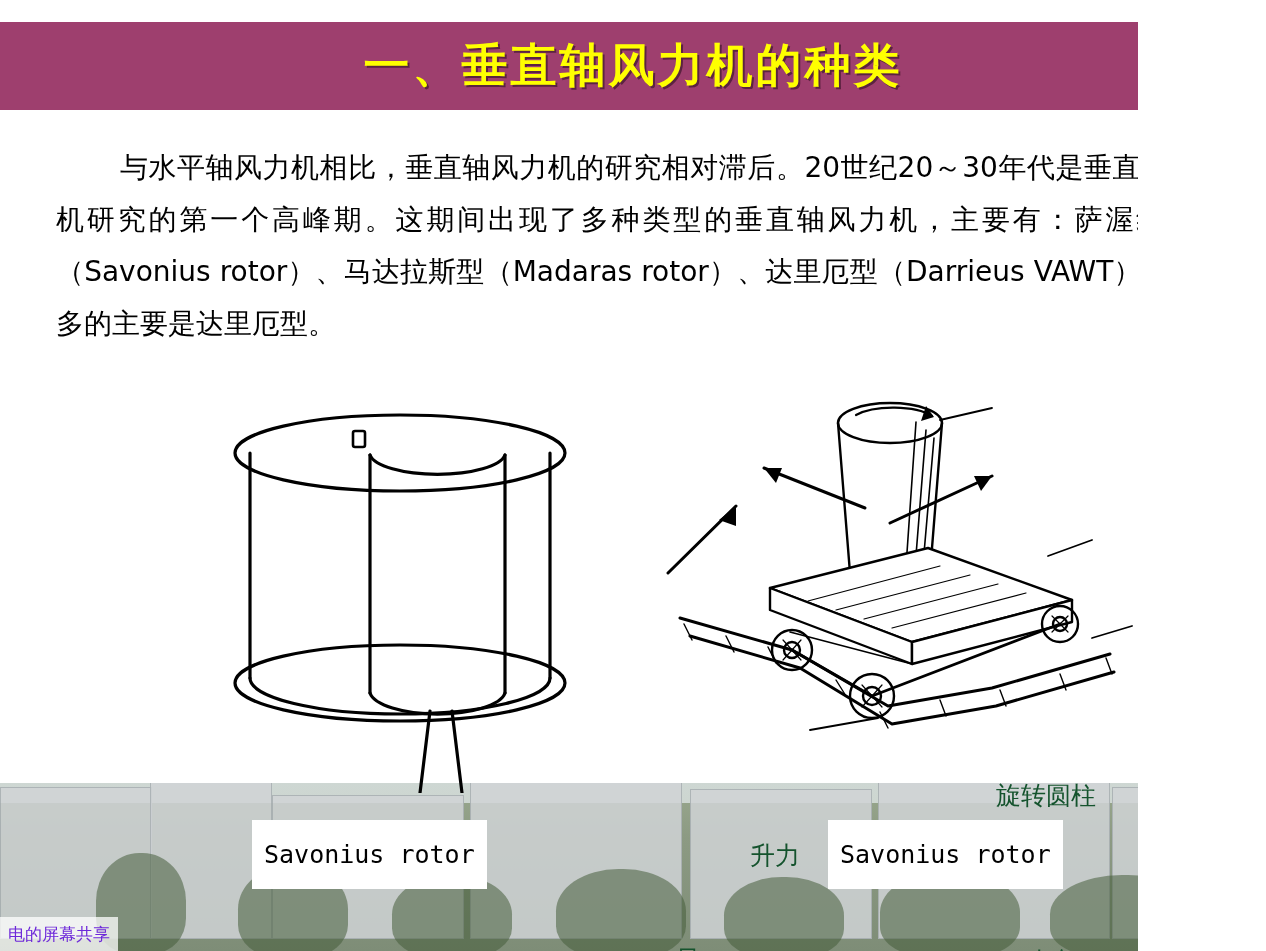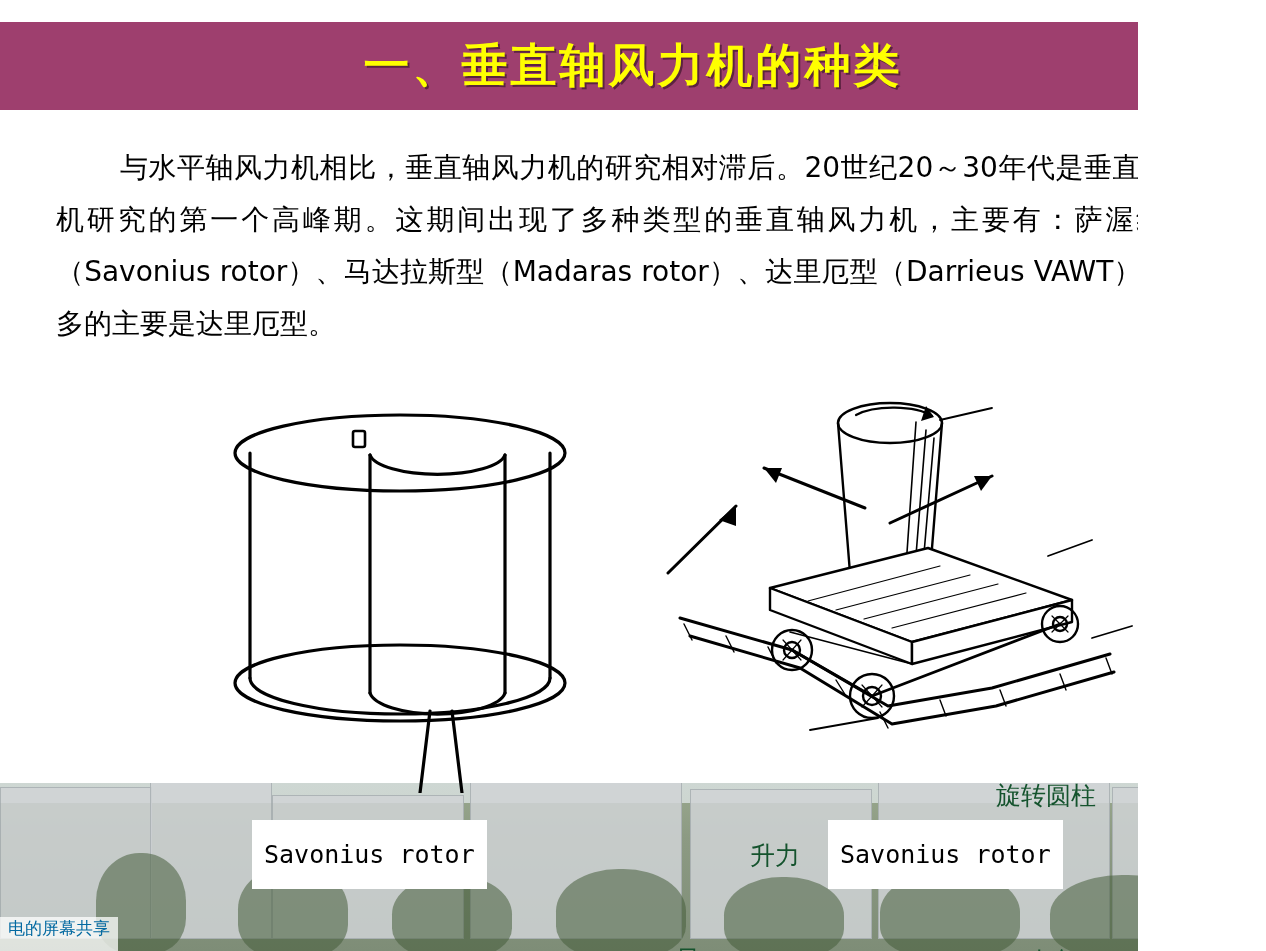--- a/index.html
+++ b/index.html
@@ -122,25 +122,25 @@
   }
 
   
   .share-strip {
     position: absolute;
     left: 0;
     bottom: 0;
     height: 34px;
     padding: 0 8px;
     display: flex;
-    align-items: flex-start;
+    align-items: center;
     background: rgba(255,255,255,0.75);
     font-family: "DejaVu Sans", "Liberation Sans", sans-serif;
     font-size: 17px;
-    color: #0369a1;
+    color: #6d28d9;
     white-space: nowrap;
   }
 
   svg { display: block; }
 </style>
 </head>
 <body>
 
 <div id="slide">
 

